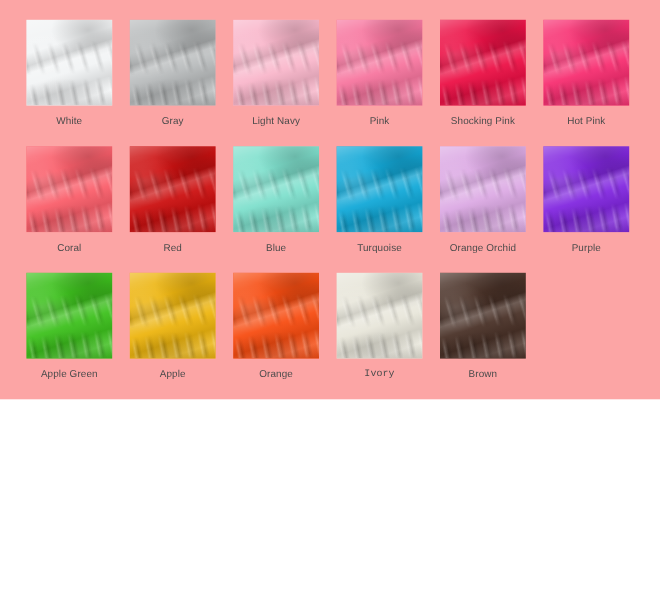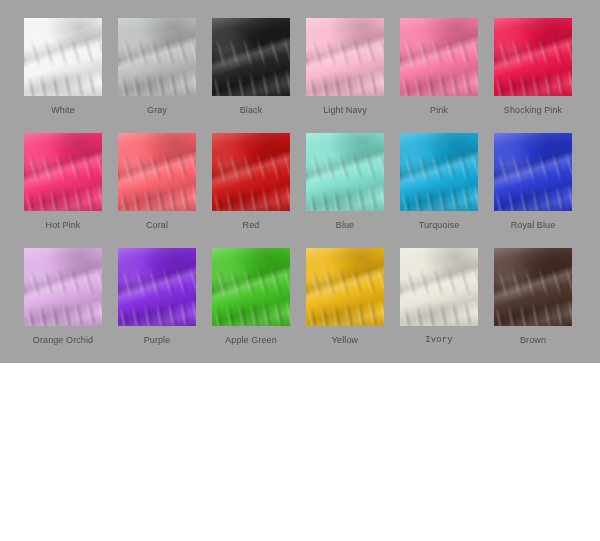--- a/index.html
+++ b/index.html
@@ -98,49 +98,40 @@
     line-height: 11px;
     color: #4b4b4b;
     text-align: center;
     white-space: nowrap;
     letter-spacing: 0.1px;
   }
 </style>
 </head>
 <body>
 
-<div id="swatch-grid" style="background: #a3a3a3;">
+<div id="swatch-grid" style="background: #fca5a5;">
     <div class="swatch-cell">
       <div class="swatch-chip" style="background-color: rgb(242, 244, 245);">
         <div class="tex t1"></div>
         <div class="tex t2"></div>
         <div class="tex t3"></div>
         <div class="tex t4"></div>
       </div>
       <div class="swatch-label" style="color: rgb(75, 75, 75);">White</div>
     </div>
     <div class="swatch-cell">
       <div class="swatch-chip" style="background-color: rgb(185, 188, 189);">
         <div class="tex t1"></div>
         <div class="tex t2"></div>
         <div class="tex t3"></div>
         <div class="tex t4"></div>
       </div>
       <div class="swatch-label" style="color: rgb(75, 75, 75);">Gray</div>
     </div>
     <div class="swatch-cell">
-      <div class="swatch-chip" style="background-color: rgb(29, 29, 29);">
-        <div class="tex t1"></div>
-        <div class="tex t2"></div>
-        <div class="tex t3"></div>
-        <div class="tex t4"></div>
-      </div>
-      <div class="swatch-label" style="color: rgb(75, 75, 75);">Black</div>
-    </div>
-    <div class="swatch-cell">
       <div class="swatch-chip" style="background-color: rgb(249, 183, 203);">
         <div class="tex t1"></div>
         <div class="tex t2"></div>
         <div class="tex t3"></div>
         <div class="tex t4"></div>
       </div>
       <div class="swatch-label" style="color: rgb(75, 75, 75);">Light Navy</div>
     </div>
     <div class="swatch-cell">
       <div class="swatch-chip" style="background-color: rgb(247, 118, 159);">
@@ -199,29 +190,20 @@
     <div class="swatch-cell">
       <div class="swatch-chip" style="background-color: rgb(19, 169, 216);">
         <div class="tex t1"></div>
         <div class="tex t2"></div>
         <div class="tex t3"></div>
         <div class="tex t4"></div>
       </div>
       <div class="swatch-label" style="color: rgb(75, 75, 75);">Turquoise</div>
     </div>
     <div class="swatch-cell">
-      <div class="swatch-chip" style="background-color: rgb(40, 56, 212);">
-        <div class="tex t1"></div>
-        <div class="tex t2"></div>
-        <div class="tex t3"></div>
-        <div class="tex t4"></div>
-      </div>
-      <div class="swatch-label" style="color: rgb(75, 75, 75);">Royal Blue</div>
-    </div>
-    <div class="swatch-cell">
       <div class="swatch-chip" style="background-color: rgb(220, 170, 228);">
         <div class="tex t1"></div>
         <div class="tex t2"></div>
         <div class="tex t3"></div>
         <div class="tex t4"></div>
       </div>
       <div class="swatch-label" style="color: rgb(75, 75, 75);">Orange Orchid</div>
     </div>
     <div class="swatch-cell">
       <div class="swatch-chip" style="background-color: rgb(130, 40, 224);">
@@ -241,21 +223,30 @@
       </div>
       <div class="swatch-label" style="color: rgb(75, 75, 75);">Apple Green</div>
     </div>
     <div class="swatch-cell">
       <div class="swatch-chip" style="background-color: rgb(237, 181, 16);">
         <div class="tex t1"></div>
         <div class="tex t2"></div>
         <div class="tex t3"></div>
         <div class="tex t4"></div>
       </div>
-      <div class="swatch-label" style="color: rgb(75, 75, 75);">Yellow</div>
+      <div class="swatch-label" style="color: rgb(75, 75, 75);">Apple</div>
+    </div>
+    <div class="swatch-cell">
+      <div class="swatch-chip" style="background-color: rgb(247, 77, 18);">
+        <div class="tex t1"></div>
+        <div class="tex t2"></div>
+        <div class="tex t3"></div>
+        <div class="tex t4"></div>
+      </div>
+      <div class="swatch-label" style="color: rgb(75, 75, 75);">Orange</div>
     </div>
     <div class="swatch-cell">
       <div class="swatch-chip" style="background-color: rgb(232, 230, 218);">
         <div class="tex t1"></div>
         <div class="tex t2"></div>
         <div class="tex t3"></div>
         <div class="tex t4"></div>
       </div>
       <div class="swatch-label" style="color: rgb(75, 75, 75); font-family: Liberation Mono, monospace;">Ivory</div>
     </div>

